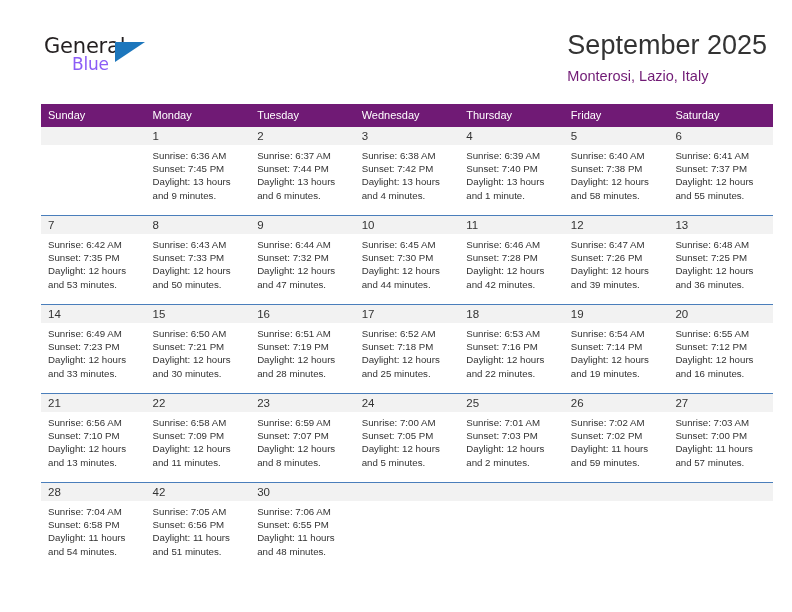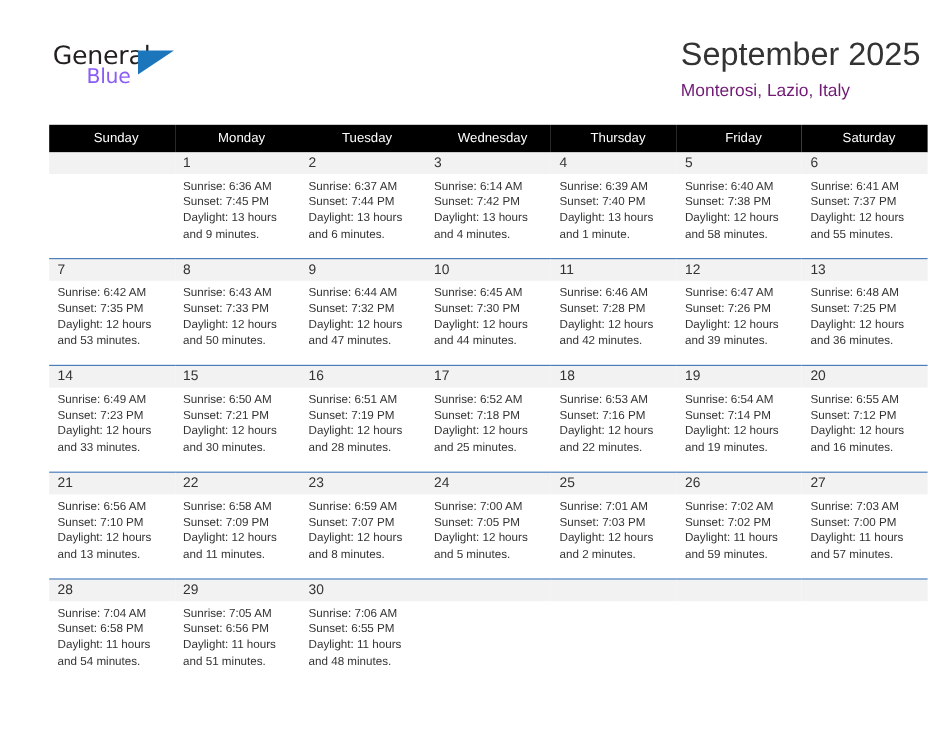--- a/index.html
+++ b/index.html
@@ -91,25 +91,25 @@
   
   .calendar {
     position: absolute;
     left: 30px;
     top: 104px;
     width: 732px;
     border-collapse: collapse;
     table-layout: fixed;
   }
   .calendar th {
-    background: #000000;
+    background: #701a75;
     color: #ffffff;
     font-size: 11px;
     font-weight: normal;
-    text-align: center;
+    text-align: left;
     padding: 5px 0 5px 7px;
     height: 12px;
     line-height: 13px;
   }
   .calendar td {
     vertical-align: top;
     padding: 0;
     width: 104.57px;
     border-top: 1px solid #4a7ebb;
   }
@@ -201,21 +201,21 @@
                 <div>Sunrise: 6:37 AM</div>
                 <div>Sunset: 7:44 PM</div>
                 <div class="daylight-line">Daylight: 13 hours and 6 minutes.</div>
               </div>
             </div>
           </td>
           <td>
             <div class="daycell">
               <div class="daynum-band">3</div>
               <div class="dayinfo">
-                <div>Sunrise: 6:14 AM</div>
+                <div>Sunrise: 6:38 AM</div>
                 <div>Sunset: 7:42 PM</div>
                 <div class="daylight-line">Daylight: 13 hours and 4 minutes.</div>
               </div>
             </div>
           </td>
           <td>
             <div class="daycell">
               <div class="daynum-band">4</div>
               <div class="dayinfo">
                 <div>Sunrise: 6:39 AM</div>
@@ -467,21 +467,21 @@
               <div class="daynum-band">28</div>
               <div class="dayinfo">
                 <div>Sunrise: 7:04 AM</div>
                 <div>Sunset: 6:58 PM</div>
                 <div class="daylight-line">Daylight: 11 hours and 54 minutes.</div>
               </div>
             </div>
           </td>
           <td>
             <div class="daycell">
-              <div class="daynum-band">29</div>
+              <div class="daynum-band">42</div>
               <div class="dayinfo">
                 <div>Sunrise: 7:05 AM</div>
                 <div>Sunset: 6:56 PM</div>
                 <div class="daylight-line">Daylight: 11 hours and 51 minutes.</div>
               </div>
             </div>
           </td>
           <td>
             <div class="daycell">
               <div class="daynum-band">30</div>

